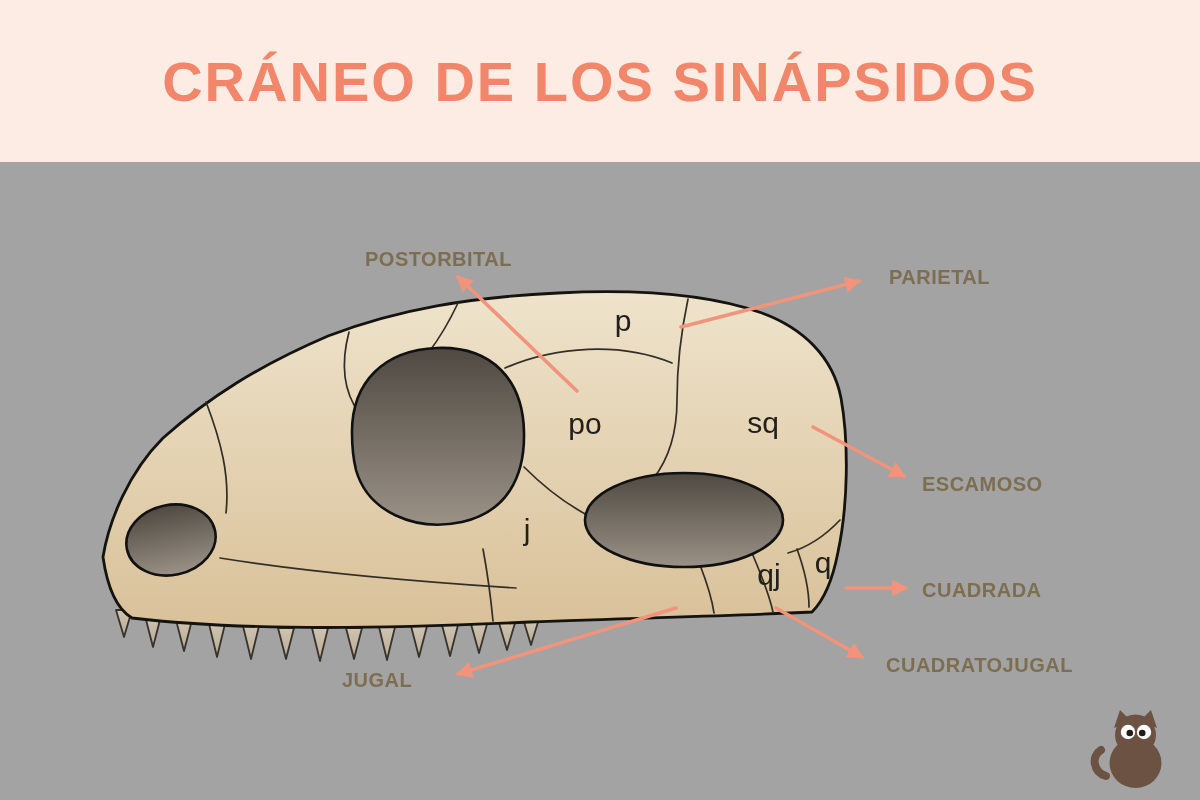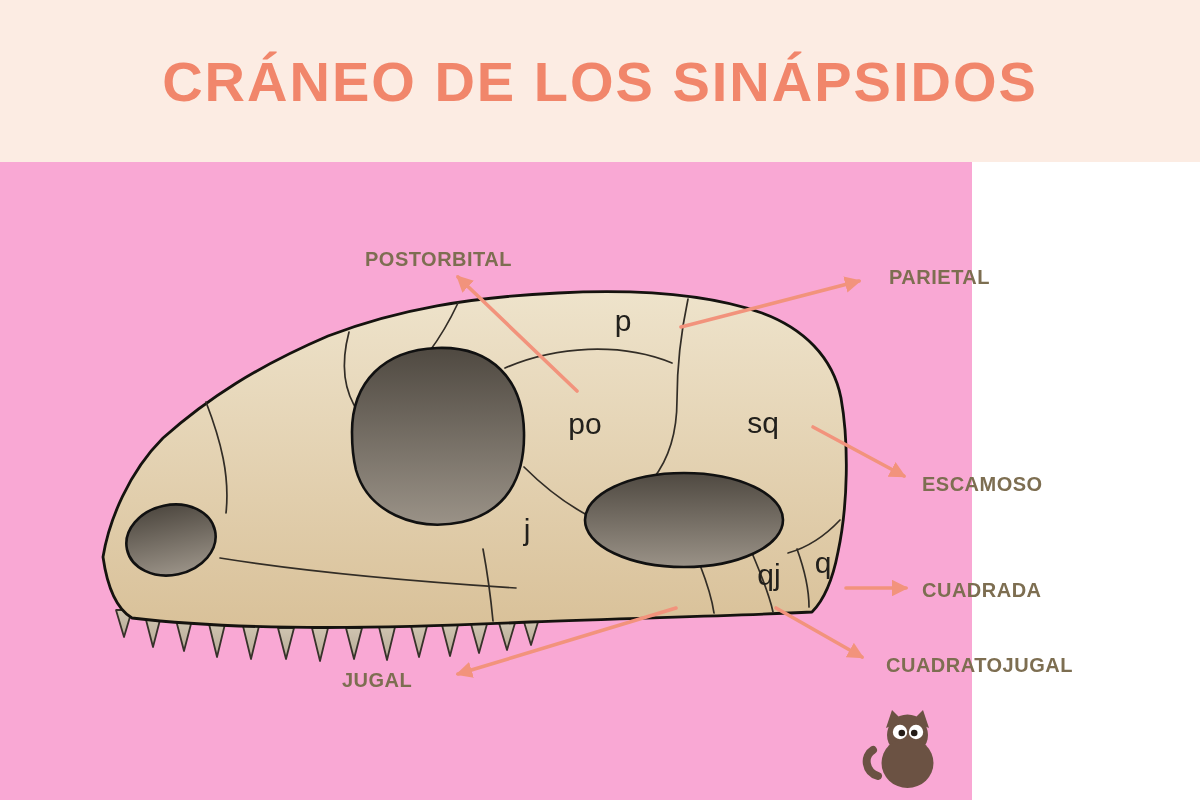--- a/index.html
+++ b/index.html
@@ -1,21 +1,21 @@
 <!DOCTYPE html>
 <html><head>
 <meta charset="utf-8">
 <style>
   html,body{margin:0;padding:0;}
   body{
     width:1200px;height:800px;overflow:hidden;
     background:#ffffff;
     font-family:"Liberation Sans", sans-serif;
   }
-  .page{position:relative;width:972px;height:800px;background:#f9a8d4;text-align:center;}
+  .page{position:relative;width:1200px;height:800px;background:#a3a3a3;text-align:center;}
   .banner{
     position:absolute;top:0;left:0;width:1200px;height:162px;
     background:#fcece3;
     display:flex;align-items:center;justify-content:center;
   }
   .banner h1{
     margin:0;
     font-size:56px;
     font-weight:700;
     letter-spacing:2px;

